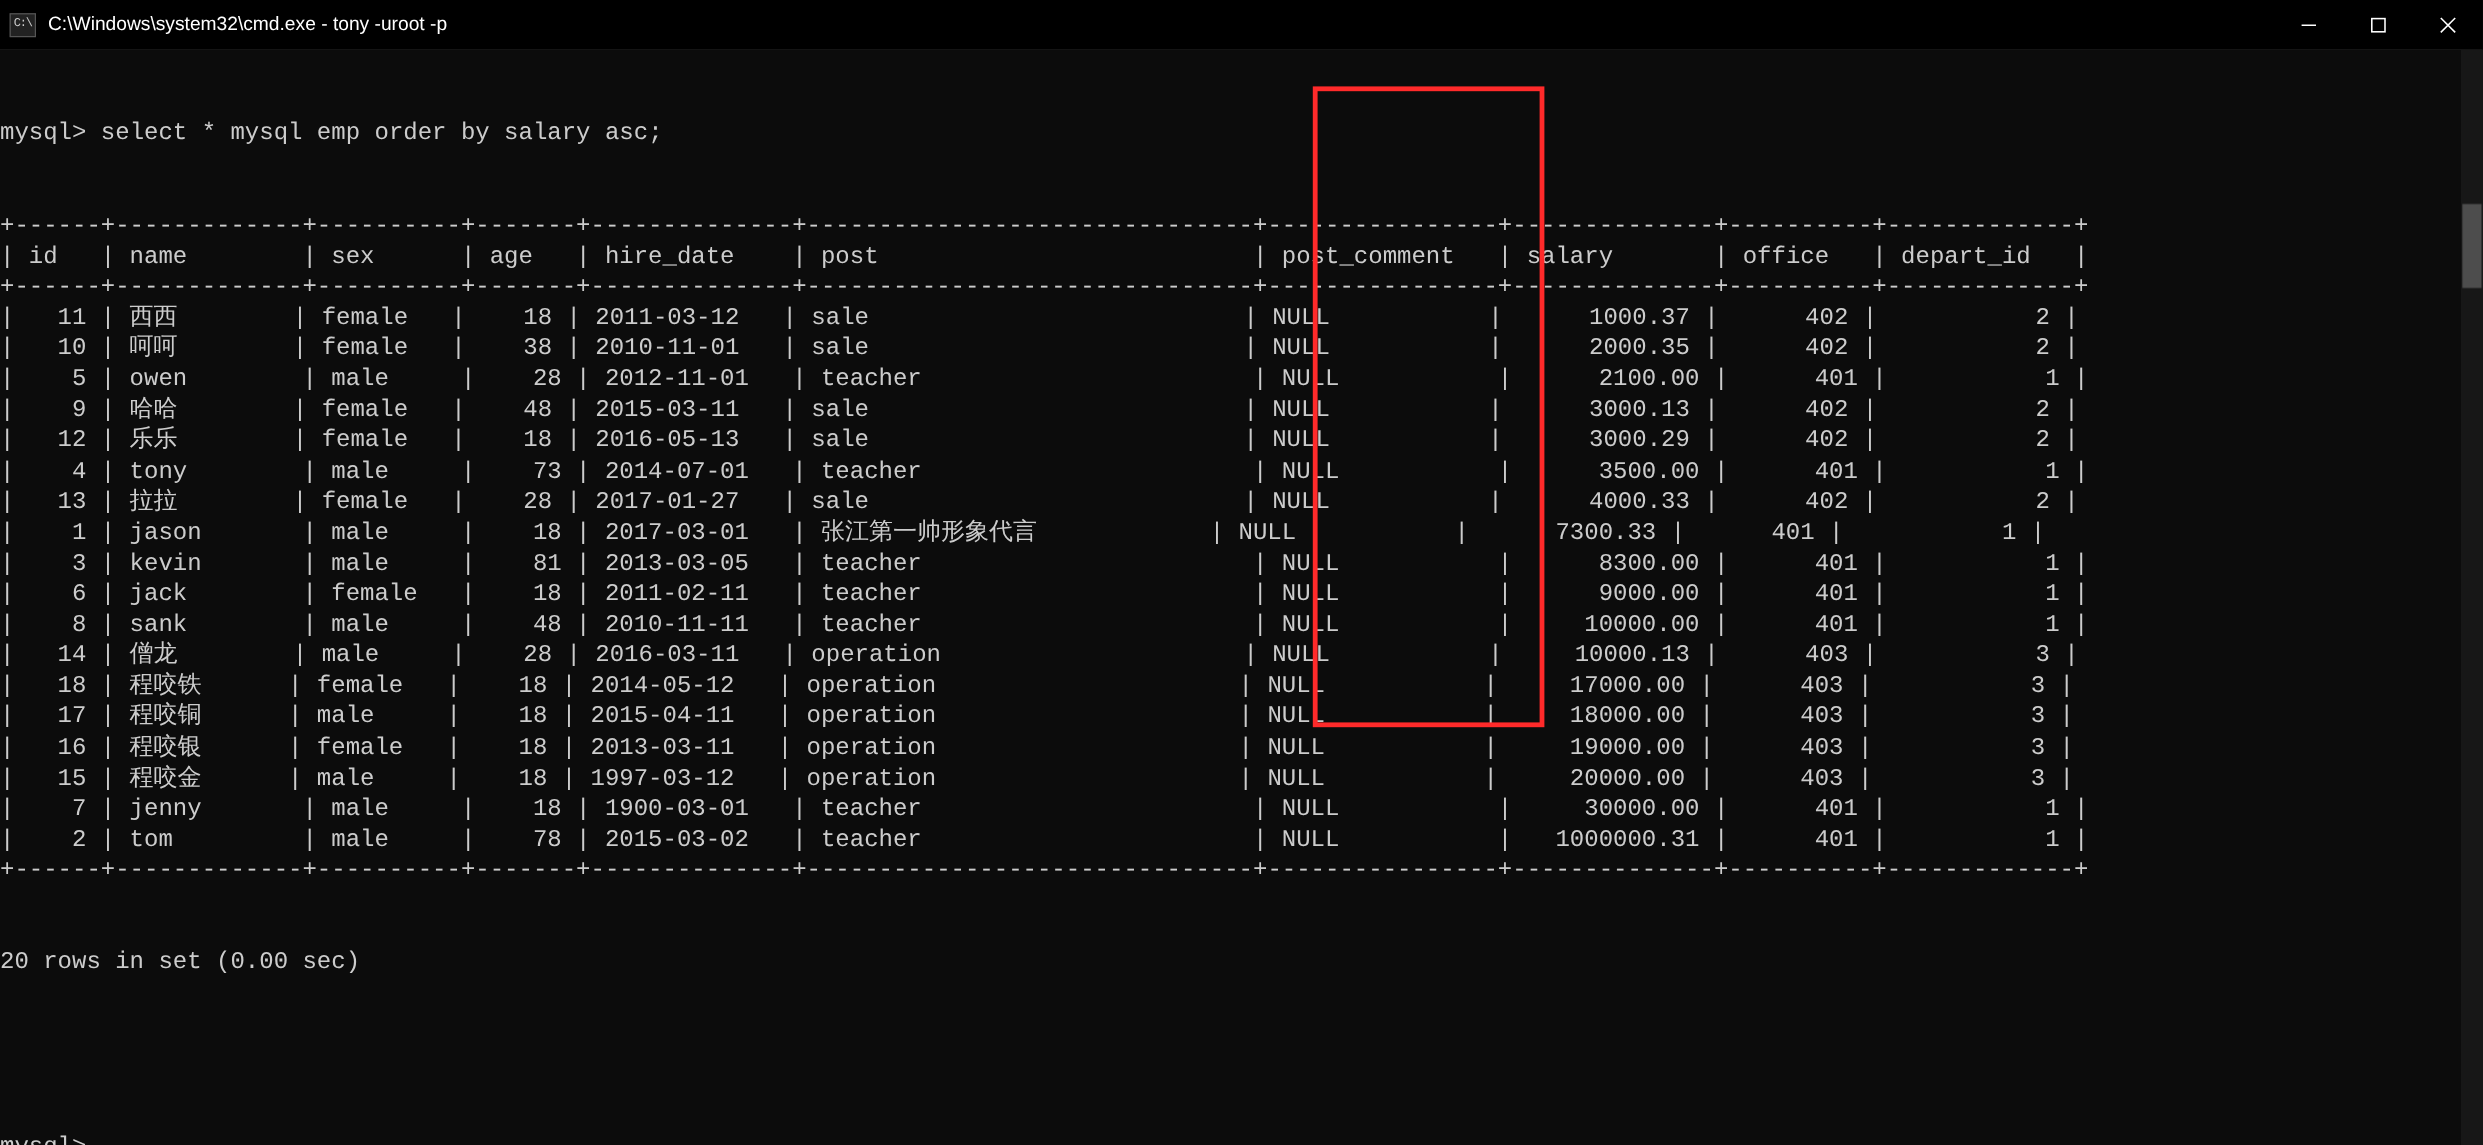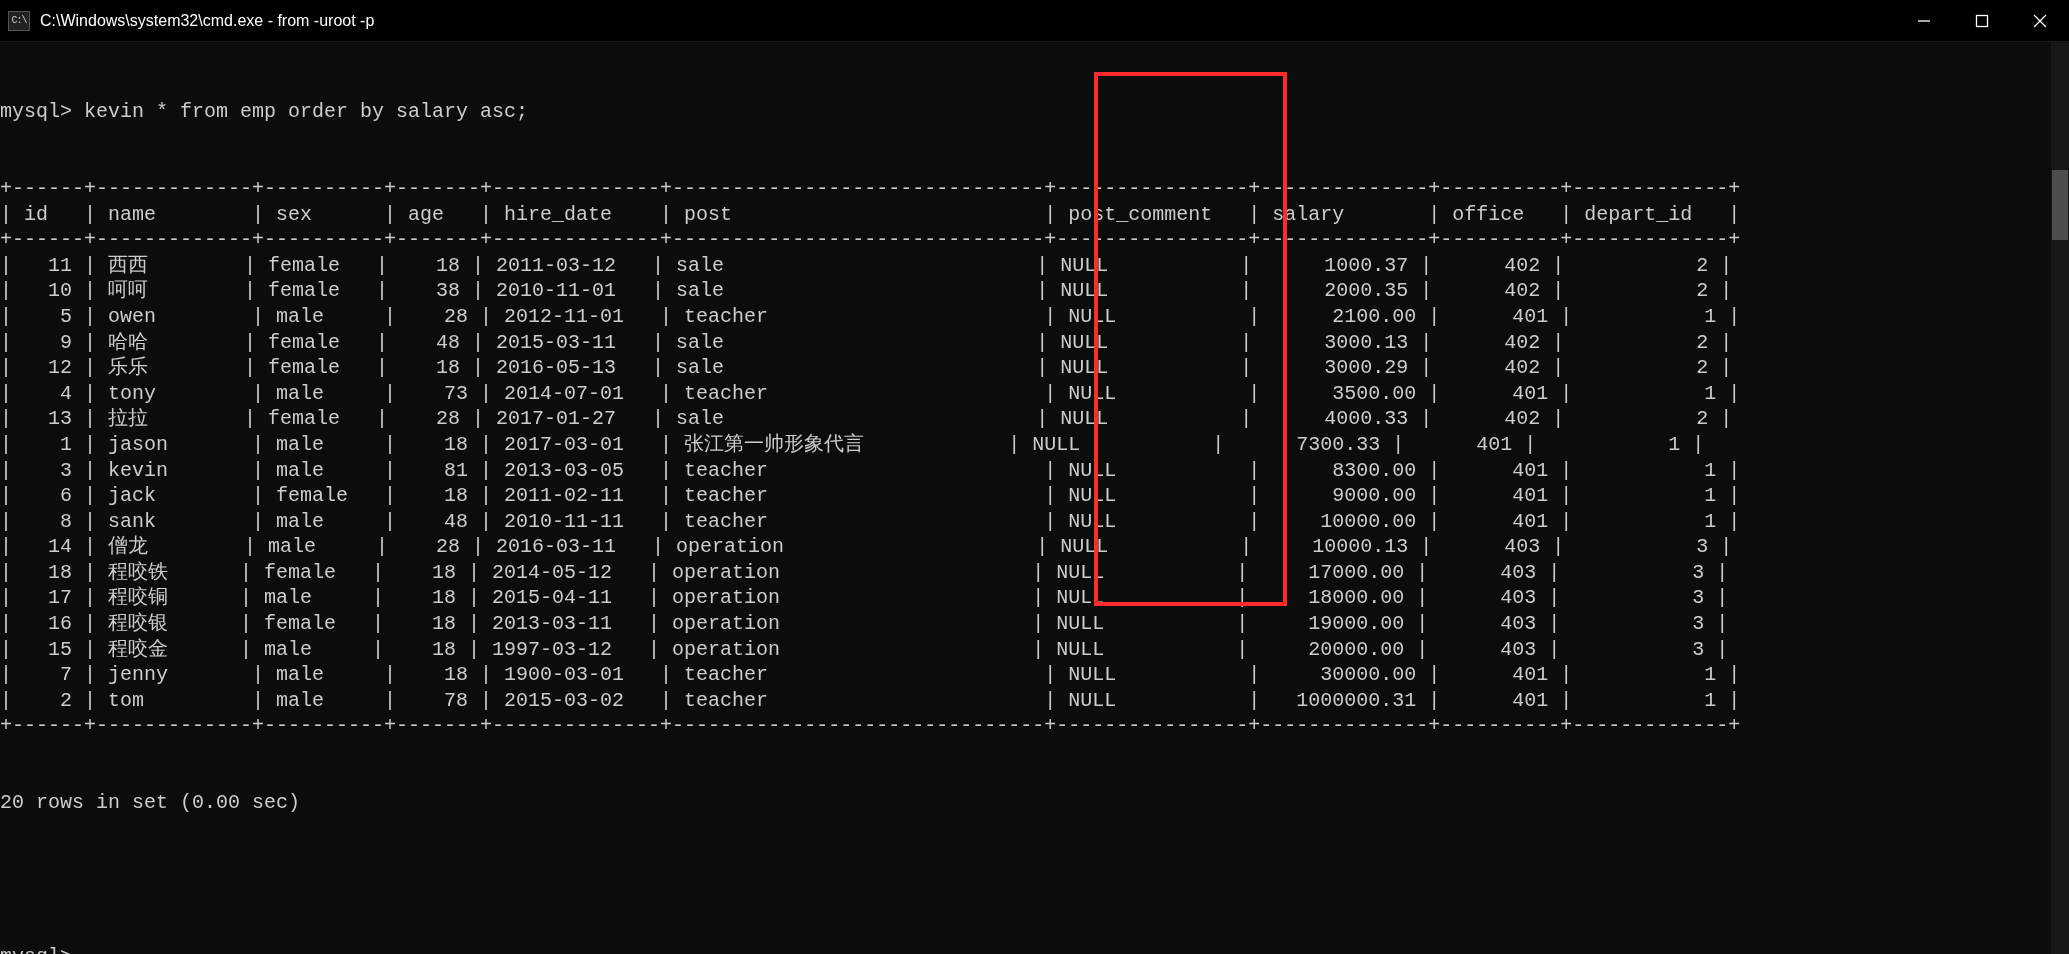--- a/index.html
+++ b/index.html
@@ -90,21 +90,21 @@
       height: 70px;
       background: #4d4d4d;
     }
   </style>
 </head>
 <body>
 
 <div class="titlebar">
   <div class="titlebar-left">
     <span class="app-icon">C:\</span>
-    <span class="titlebar-text">C:\Windows\system32\cmd.exe - from  -uroot -p</span>
+    <span class="titlebar-text">C:\Windows\system32\cmd.exe - tony  -uroot -p</span>
   </div>
   <div class="titlebar-right">
     <div class="win-btn">
       <svg width="14" height="14" viewBox="0 0 14 14">
           <line x1="1" y1="7" x2="13" y2="7" stroke-width="1.3"></line>
         </svg>
     </div>
     <div class="win-btn">
       <svg width="14" height="14" viewBox="0 0 14 14">
           <rect x="1.5" y="1.5" width="11" height="11" stroke-width="1.3"></rect>
@@ -113,21 +113,21 @@
     <div class="win-btn">
       <svg width="14" height="14" viewBox="0 0 14 14">
           <line x1="1" y1="1" x2="13" y2="13" stroke-width="1.3"></line>
           <line x1="13" y1="1" x2="1" y2="13" stroke-width="1.3"></line>
         </svg>
     </div>
   </div>
 </div>
 
 <div class="terminal">
-  <div class="prompt-line"><span>mysql&gt;</span> <span>kevin * from emp order by salary asc;</span></div>
+  <div class="prompt-line"><span>mysql&gt;</span> <span>select * mysql emp order by salary asc;</span></div>
   <div id="table-container"><div class="table-border">+------+-------------+----------+-------+--------------+-------------------------------+----------------+--------------+----------+-------------+</div><div class="table-border">| id   | name        | sex      | age   | hire_date    | post                          | post_comment   | salary       | office   | depart_id   |</div><div class="table-border">+------+-------------+----------+-------+--------------+-------------------------------+----------------+--------------+----------+-------------+</div><div class="table-border">|   11 | 西西        | female   |    18 | 2011-03-12   | sale                          | NULL           |      1000.37 |      402 |           2 |</div><div class="table-border">|   10 | 呵呵        | female   |    38 | 2010-11-01   | sale                          | NULL           |      2000.35 |      402 |           2 |</div><div class="table-border">|    5 | owen        | male     |    28 | 2012-11-01   | teacher                       | NULL           |      2100.00 |      401 |           1 |</div><div class="table-border">|    9 | 哈哈        | female   |    48 | 2015-03-11   | sale                          | NULL           |      3000.13 |      402 |           2 |</div><div class="table-border">|   12 | 乐乐        | female   |    18 | 2016-05-13   | sale                          | NULL           |      3000.29 |      402 |           2 |</div><div class="table-border">|    4 | tony        | male     |    73 | 2014-07-01   | teacher                       | NULL           |      3500.00 |      401 |           1 |</div><div class="table-border">|   13 | 拉拉        | female   |    28 | 2017-01-27   | sale                          | NULL           |      4000.33 |      402 |           2 |</div><div class="table-border">|    1 | jason       | male     |    18 | 2017-03-01   | 张江第一帅形象代言            | NULL           |      7300.33 |      401 |           1 |</div><div class="table-border">|    3 | kevin       | male     |    81 | 2013-03-05   | teacher                       | NULL           |      8300.00 |      401 |           1 |</div><div class="table-border">|    6 | jack        | female   |    18 | 2011-02-11   | teacher                       | NULL           |      9000.00 |      401 |           1 |</div><div class="table-border">|    8 | sank        | male     |    48 | 2010-11-11   | teacher                       | NULL           |     10000.00 |      401 |           1 |</div><div class="table-border">|   14 | 僧龙        | male     |    28 | 2016-03-11   | operation                     | NULL           |     10000.13 |      403 |           3 |</div><div class="table-border">|   18 | 程咬铁      | female   |    18 | 2014-05-12   | operation                     | NULL           |     17000.00 |      403 |           3 |</div><div class="table-border">|   17 | 程咬铜      | male     |    18 | 2015-04-11   | operation                     | NULL           |     18000.00 |      403 |           3 |</div><div class="table-border">|   16 | 程咬银      | female   |    18 | 2013-03-11   | operation                     | NULL           |     19000.00 |      403 |           3 |</div><div class="table-border">|   15 | 程咬金      | male     |    18 | 1997-03-12   | operation                     | NULL           |     20000.00 |      403 |           3 |</div><div class="table-border">|    7 | jenny       | male     |    18 | 1900-03-01   | teacher                       | NULL           |     30000.00 |      401 |           1 |</div><div class="table-border">|    2 | tom         | male     |    78 | 2015-03-02   | teacher                       | NULL           |   1000000.31 |      401 |           1 |</div><div class="table-border">+------+-------------+----------+-------+--------------+-------------------------------+----------------+--------------+----------+-------------+</div></div>
   <div class="prompt-line">20 rows in set (0.00 sec)</div>
   <div class="prompt-line">&nbsp;</div>
   <div class="prompt-line">mysql&gt;</div>
   <div class="highlight-box"></div>
 </div>
 
 <div class="scrollbar-track">
   <div class="scrollbar-thumb"></div>
 </div>

